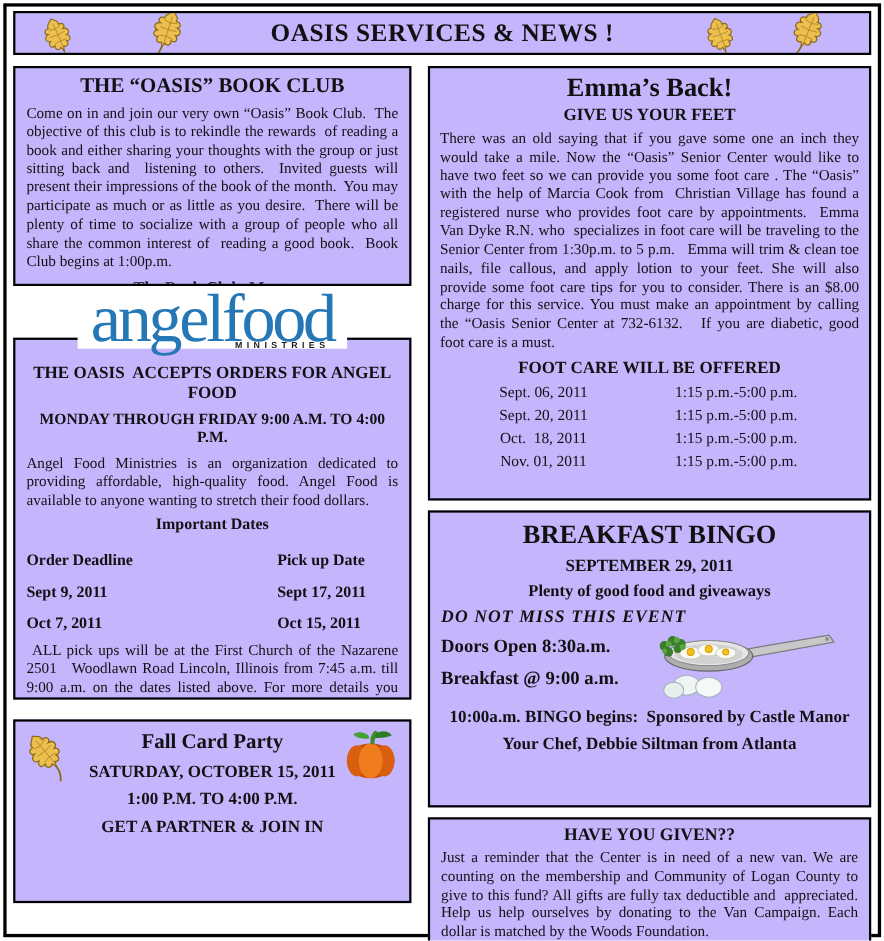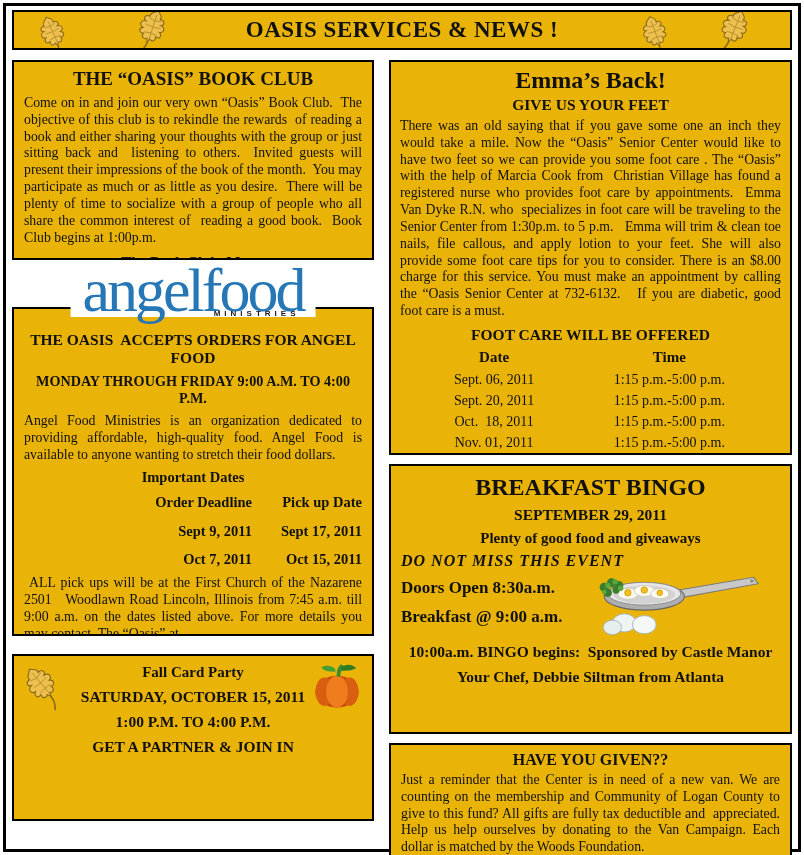--- a/index.html
+++ b/index.html
@@ -5,21 +5,21 @@
   * { margin:0; padding:0; box-sizing:border-box; }
   html,body { background:#ffffff; }
   body {
     width:804px; height:855px; position:relative;
     font-family:"Liberation Serif", serif; color:#111;
   }
   .frame {
     position:absolute; left:3px; top:3px; width:798px; height:849px;
     border:3px solid #000; padding:4px 6px; background:#fff;
   }
-  .box { border:2px solid #000; background:#eab308; overflow:hidden;font-family:Liberation Serif, serif; }
+  .box { border:2px solid #000; background:#c4b5fd; overflow:hidden;font-family:Liberation Serif, serif; }
 
   
   .header-box {
     height:40px; display:flex; align-items:center; justify-content:center;
     position:relative; margin-bottom:10px;
   }
   .header-title {
     font-weight:bold; font-size:23px; letter-spacing:.5px; text-align:center;
   }
   .leaf { position:absolute; width:30px; height:46px; }
@@ -55,31 +55,31 @@
     font-size:62px; color:#2577b5; letter-spacing:-3px; font-family:"Liberation Serif", serif;
   }
   .angel-logo .ministries {
     display:block; text-align:right; font-family:"Liberation Sans", sans-serif;
     font-size:8px; font-weight:bold; letter-spacing:4px; color:#1a1a1a;
     margin-top:-9px; padding-right:4px;
   }
   .af-h1 { font-size:15.5px; font-weight:bold; text-align:center; margin-bottom:6px; white-space:pre-wrap; }
   .af-h2 { font-size:14.2px; font-weight:bold; text-align:center; margin-bottom:6px; }
   .af-dates-title { font-size:14.5px; font-weight:bold; text-align:center; margin-top:6px; }
-  .atable { font-size:14.5px; font-weight:bold; margin-top:2px;text-align:right; }
+  .atable { font-size:14.5px; font-weight:bold; margin-top:10px; }
   .atable .thead, .atable .trow { display:grid; grid-template-columns:1fr 110px; line-height:1.95; }
   .af-footer { margin-top:2px; }
 
   
   .fall-box { margin-top:18px; height:167px; padding:8px 10px 6px; position:relative; }
   .fall-leaf { position:absolute; left:14px; top:6px; width:34px; height:52px; transform:rotate(-40deg); }
   .fall-leaf svg { width:100%; height:100%; }
   .fall-pumpkin { position:absolute; right:8px; top:4px; width:54px; height:50px; }
   .fall-pumpkin svg { width:100%; height:100%; }
-  .fp-title { font-size:15px; font-weight:bold; text-align:center; }
+  .fp-title { font-size:19px; font-weight:bold; text-align:center; }
   .fp-line { font-size:15.5px; font-weight:bold; text-align:center; margin-top:7px; }
   .fp-body { font-size:14.2px; font-weight:bold; text-align:justify; margin-top:9px; line-height:1.28; white-space:pre-wrap; }
 
   
   .emma-box { height:395px; padding:5px 9px; }
   .emma-title { font-size:24px; font-weight:bold; text-align:center; }
   .emma-sub { font-size:15.5px; font-weight:bold; text-align:center; margin:2px 0 4px; }
   .emma-sched { font-size:15.5px; font-weight:bold; text-align:center; margin-top:6px; }
   .etable { width:92%; margin:3px auto 0; font-size:14px; }
   .etable .thead { display:grid; grid-template-columns:45% 55%; font-weight:bold; font-size:15px; text-align:center; line-height:1.45; }
@@ -230,24 +230,20 @@
     </div>
 
     <div class="col-right">
 
       <section class="box emma-box">
         <div class="emma-title">Emma’s Back!</div>
         <div class="emma-sub">GIVE US YOUR FEET</div>
         <div class="body-text">There was an old saying that if you gave some one an inch they would take a mile. Now the “Oasis” Senior Center would like to have two feet so we can provide you some foot care . The “Oasis” with the help of Marcia Cook from  Christian Village has found a registered nurse who provides foot care by appointments.  Emma Van Dyke R.N. who  specializes in foot care will be traveling to the Senior Center from 1:30p.m. to 5 p.m.   Emma will trim &amp; clean toe nails, file callous, and apply lotion to your feet. She will also  provide some foot care tips for you to consider. There is an $8.00 charge for this service. You must make an appointment by calling the “Oasis Senior Center at 732-6132.   If you are diabetic, good foot care is a must.</div>
         <div class="emma-sched">FOOT CARE WILL BE OFFERED</div>
         <div class="etable">
-          <div class="thead">
-            <div>Date</div>
-            <div>Time</div>
-          </div>
           <div>
               <div class="trow"><div>Sept. 06, 2011</div><div>1:15 p.m.-5:00 p.m.</div></div>
               <div class="trow"><div>Sept. 20, 2011</div><div>1:15 p.m.-5:00 p.m.</div></div>
               <div class="trow"><div>Oct.  18, 2011</div><div>1:15 p.m.-5:00 p.m.</div></div>
               <div class="trow"><div>Nov. 01, 2011</div><div>1:15 p.m.-5:00 p.m.</div></div>
             </div>
         </div>
       </section>
 
       <section class="box bingo-box">

